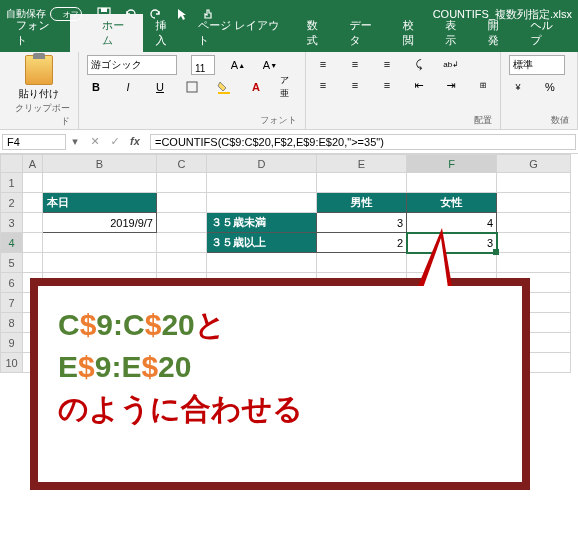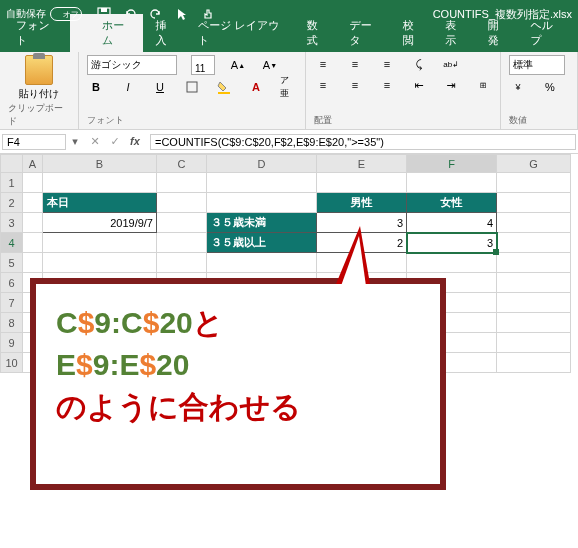--- a/index.html
+++ b/index.html
@@ -11,21 +11,21 @@
   .qat { display: flex; gap: 10px; margin-left: 6px; }
   .qat-icon { width: 16px; height: 16px; display: flex; align-items: center; justify-content: center; color: #fff; }
   .title-text { margin-left: auto; font-size: 11px; }
   
   .tabs { background: #217346; display: flex; align-items: flex-end; padding: 0 6px; height: 24px; gap: 2px; }
   .tab { color: #fff; padding: 4px 10px; font-size: 11px; cursor: pointer; }
   .tab.active { background: #f3f3f3; color: #217346; padding-left: 32px; }
   
   .ribbon { background: #f3f3f3; height: 78px; display: flex; border-bottom: 1px solid #d4d4d4; }
   .ribbon-group { border-right: 1px solid #d4d4d4; padding: 3px 8px 1px; display: flex; flex-direction: column; justify-content: space-between; }
-  .ribbon-group-label { text-align: left; font-size: 9px; color: #666; padding: 1px 0; }
+  .ribbon-group-label { text-align: right; font-size: 9px; color: #666; padding: 1px 0; }
   .paste-btn { display: flex; flex-direction: column; align-items: center; gap: 2px; cursor: pointer; }
   .paste-icon { width: 28px; height: 30px; background: linear-gradient(#f9d978,#e8a33d); border: 1px solid #c88a2e; border-radius: 2px; position: relative; }
   .paste-icon::before { content:""; position:absolute; top:-3px; left:7px; width:12px; height:6px; background:#888; border-radius:2px 2px 0 0; }
   .font-controls { display: flex; flex-direction: column; gap: 3px; }
   .font-row { display: flex; gap: 14px; align-items: center; }
   .font-sel { background:#fff; border:1px solid #ababab; height:20px; font-size:10px; padding:0 3px; display:flex; align-items:center; }
   .fsel-name { width: 90px; }
   .fsel-size { width: 24px; align-items: flex-end; }
   .btn-small { width:18px; height:18px; border:1px solid transparent; display:flex; align-items:center; justify-content:center; font-size:11px; cursor:pointer; }
   .align-controls { display:flex; flex-direction:column; gap:3px; min-width: 120px; }
@@ -50,21 +50,21 @@
   .grid td { height:20px; padding:0 3px; }
   .col-h.sel, .row-h.sel { background:#d2d2d2; color:#217346; }
   
   .blue-cell { background:#0f766e; color:#fff; font-weight:bold; text-align:center; }
   .blue-cell.left { text-align:left; padding-left:4px; }
   .border-box { border:1px solid #555 !important; }
   .box-right { text-align:right; }
   .selcell { outline:2px solid #217346; outline-offset:-1px; position:relative; }
   .selcell::after { content:""; position:absolute; right:-3px; bottom:-3px; width:6px; height:6px; background:#217346; }
   
-  .callout { position:absolute; left:30px; top:124px; width:416px; height:212px; background:#fff; border:6px solid #7f1d1d; padding:18px 20px; }
+  .callout { position:absolute; left:30px; top:124px; width:500px; height:212px; background:#fff; border:8px solid #7f1d1d; padding:18px 20px; }
   .callout::before { content:""; position:absolute; top:-58px; right:70px; width:0; height:0; border-left:24px solid transparent; border-right:10px solid transparent; border-bottom:58px solid #c00000; }
   .callout::after { content:""; position:absolute; top:-48px; right:74px; width:0; height:0; border-left:18px solid transparent; border-right:7px solid transparent; border-bottom:50px solid #fff; }
   .callout-line { font-size:30px; font-weight:bold; line-height:1.4; color:#c00000; }
   .t-green { color:#548235; }
   .t-orange { color:#ed7d31; }
   
   svg { display:block; }
 </style>
 </head>
 <body>

